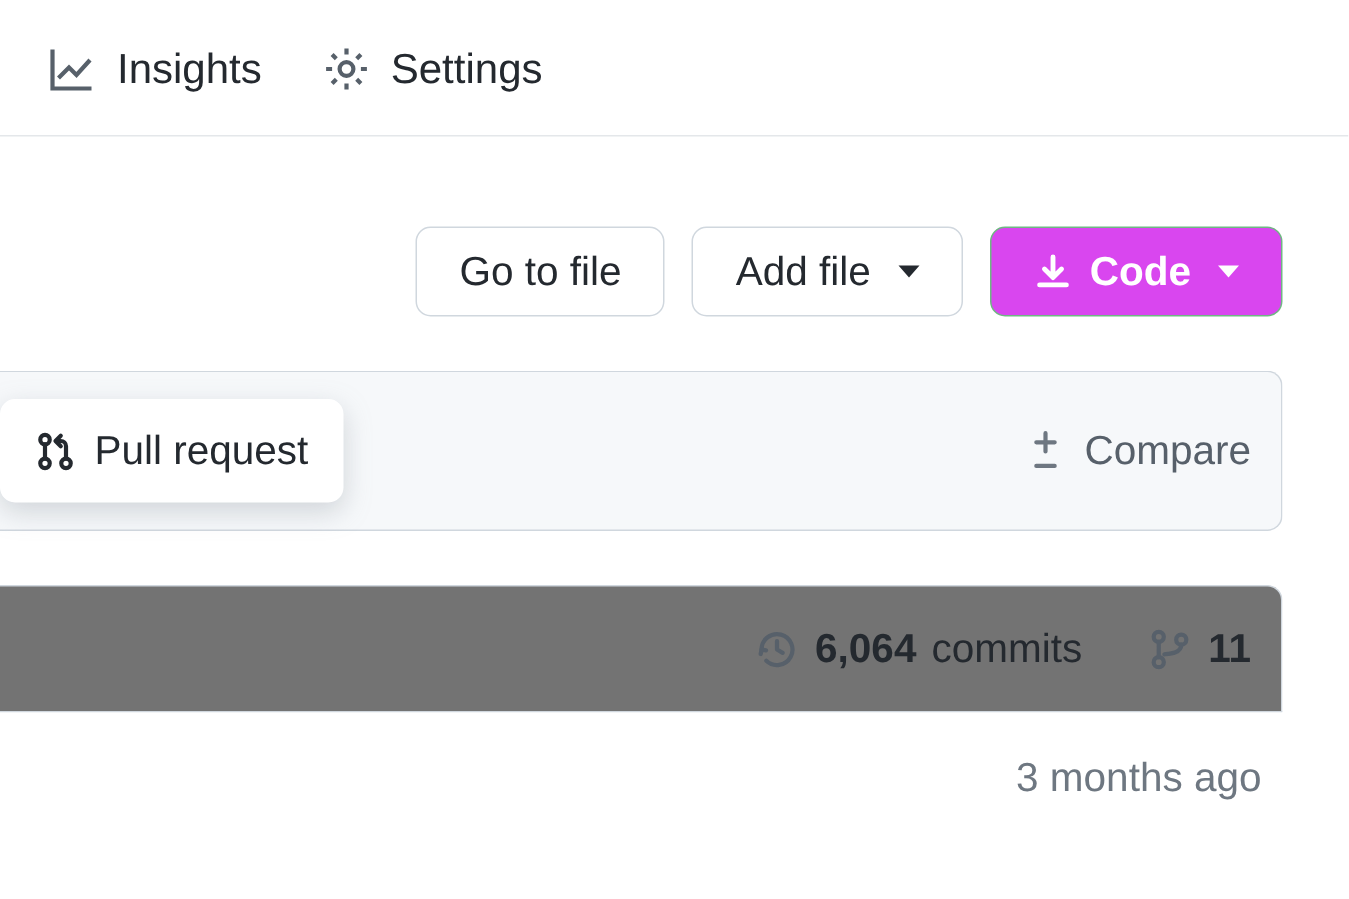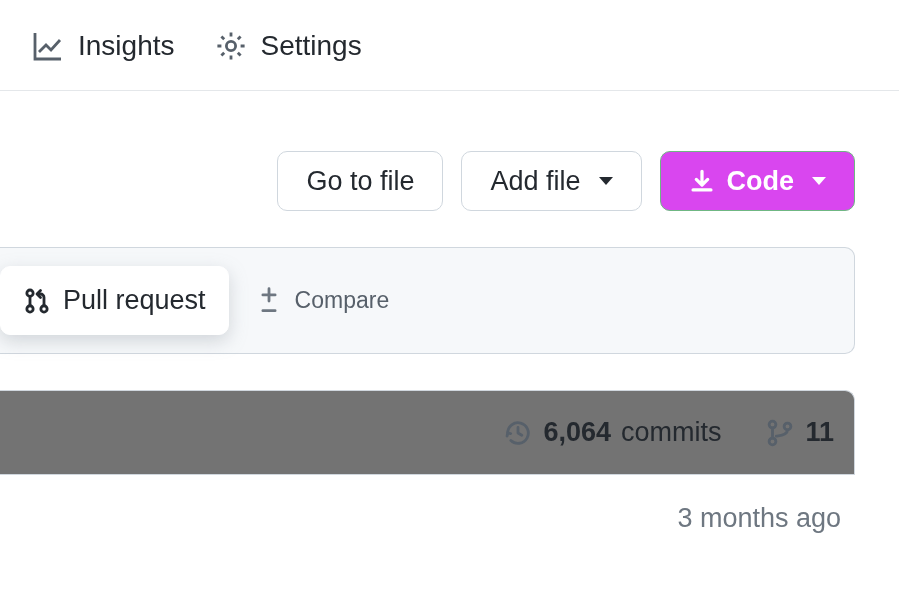--- a/index.html
+++ b/index.html
@@ -72,21 +72,21 @@
     .btn-green .dl-icon svg { width: 26px; height: 26px; }
 
     
     .branch-bar {
       margin: 36px 44px 0 0;
       border: 1px solid #d0d7de;
       border-left: none;
       border-radius: 0 10px 10px 0;
       background: #f6f8fa;
       display: flex;
-      justify-content: flex-start;
+      justify-content: space-between;
       padding: 18px 12px 18px 0;
       align-items: center;
     }
     .pr-btn {
       display: inline-flex;
       align-items: center;
       gap: 12px;
       padding: 18px 22px;
       background: #ffffff;
       border: 1px solid #ffffff;
@@ -96,21 +96,21 @@
       color: #24292f;
       cursor: pointer;
       box-shadow: 0 6px 18px rgba(140,149,159,0.35);
       margin-right: 18px;
     }
     .pr-btn .icon svg { width: 28px; height: 28px; }
     .compare-link {
       display: inline-flex;
       align-items: center;
       gap: 12px;
-      font-size: 23px;
+      font-size: 27px;
       color: #57606a;
       cursor: pointer;
       padding: 0 8px;
     }
     .compare-link .icon svg { width: 28px; height: 28px; }
 
     
     .stats-bar {
       margin: 36px 44px 0 0;
       border: 1px solid #d0d7de;

